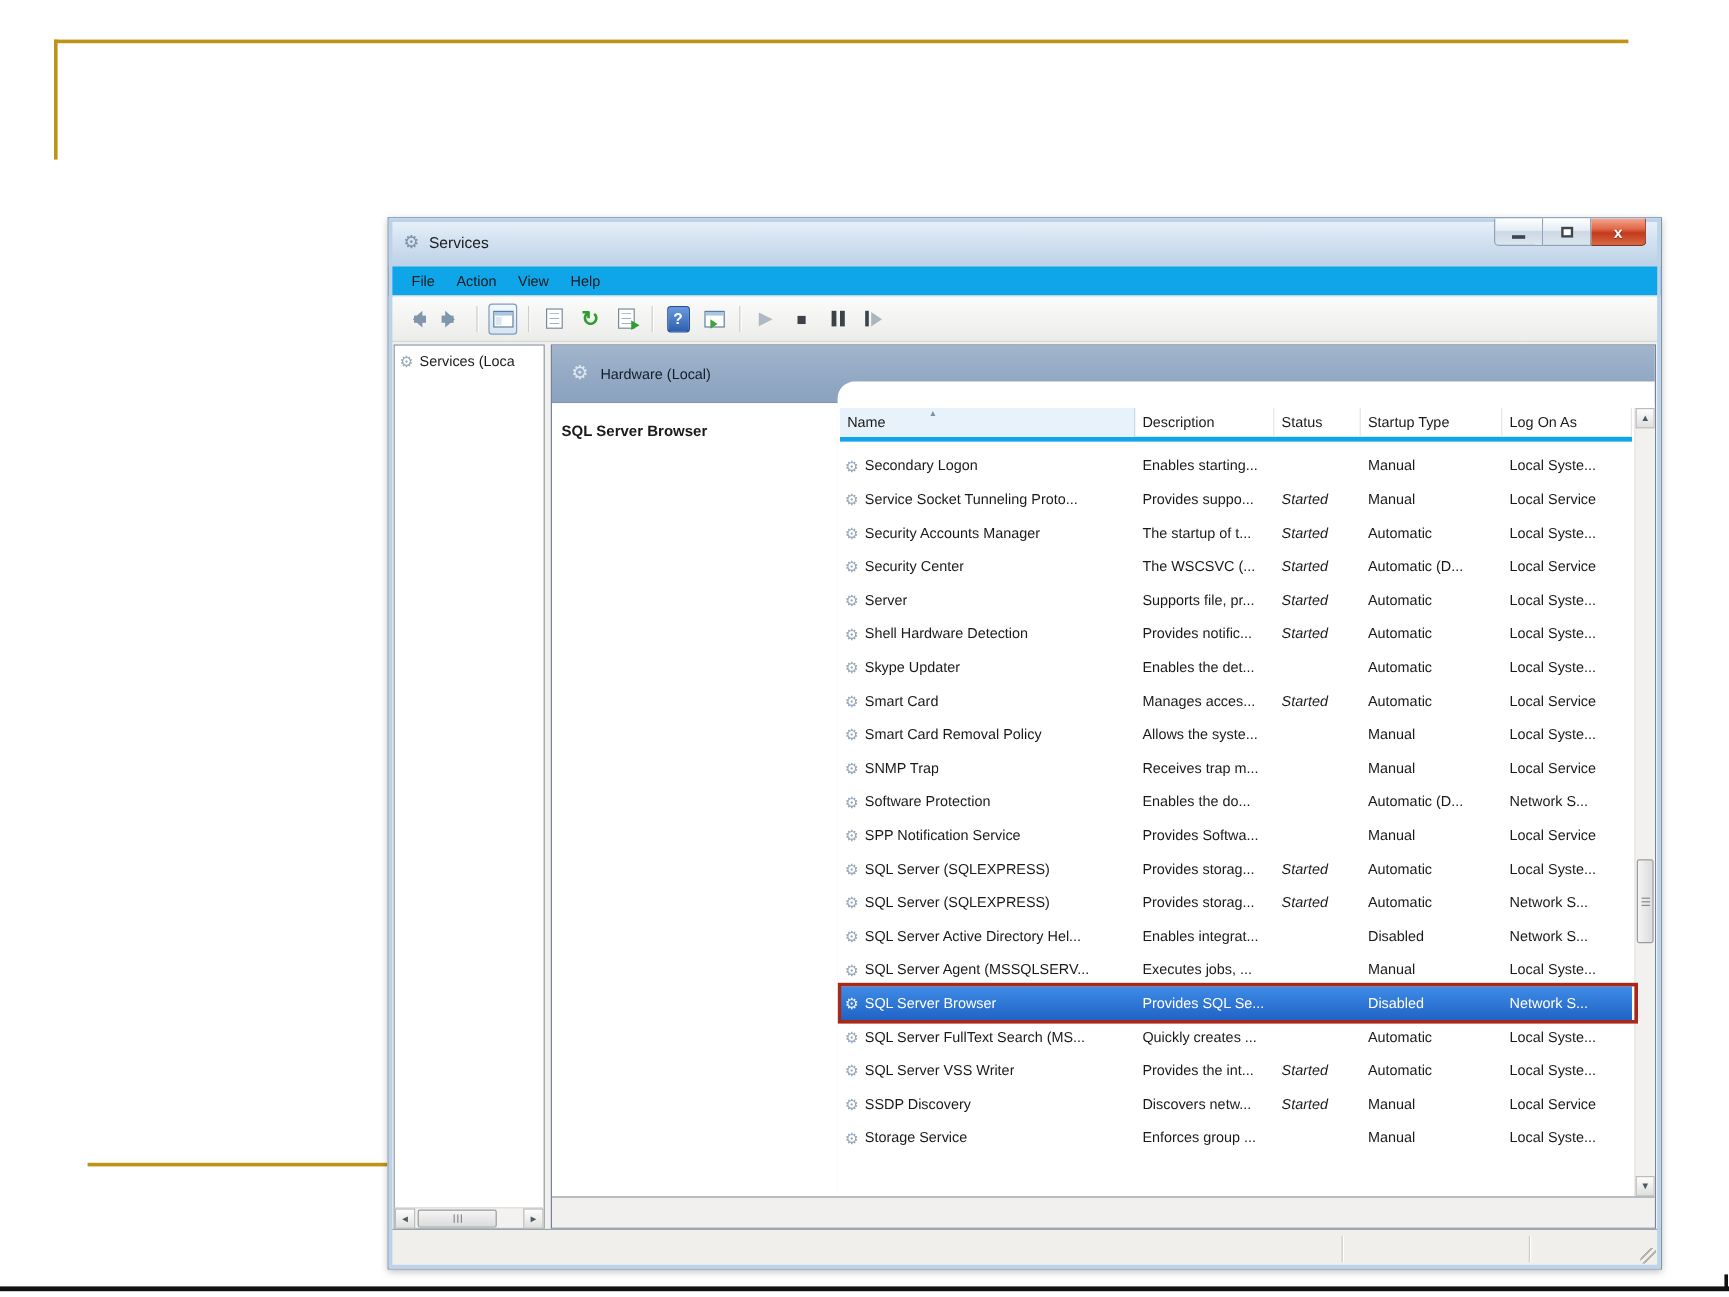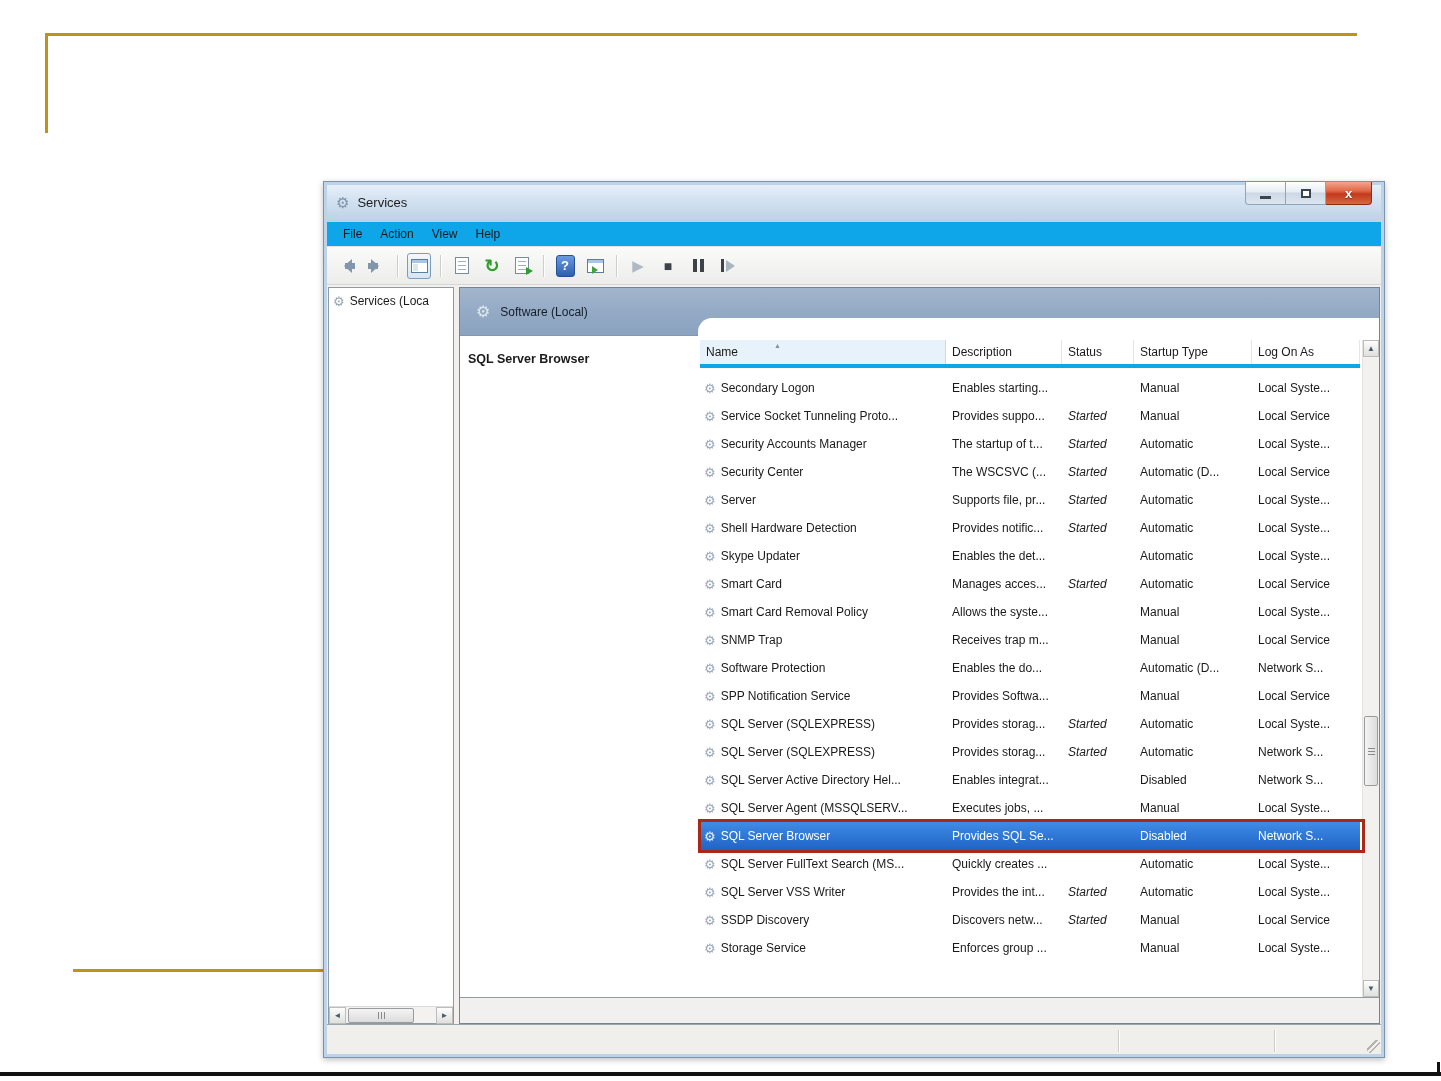--- a/index.html
+++ b/index.html
@@ -291,21 +291,21 @@
               <i></i>
               <i></i>
             </span>
           <span class="hbtn right">►</span>
         </div>
       </div>
 
       <div class="rightpane">
         <div class="band">
           <span class="band-gear">⚙</span>
-          <span class="band-label">Software (Local)</span>
+          <span class="band-label">Hardware (Local)</span>
         </div>
 
         <div class="descpanel">
           <div class="svc-title">SQL Server Browser</div>
         </div>
 
         <div class="listpanel">
           <div class="lheader">
             <span class="hcell name w-name">
               <span>Name</span>

